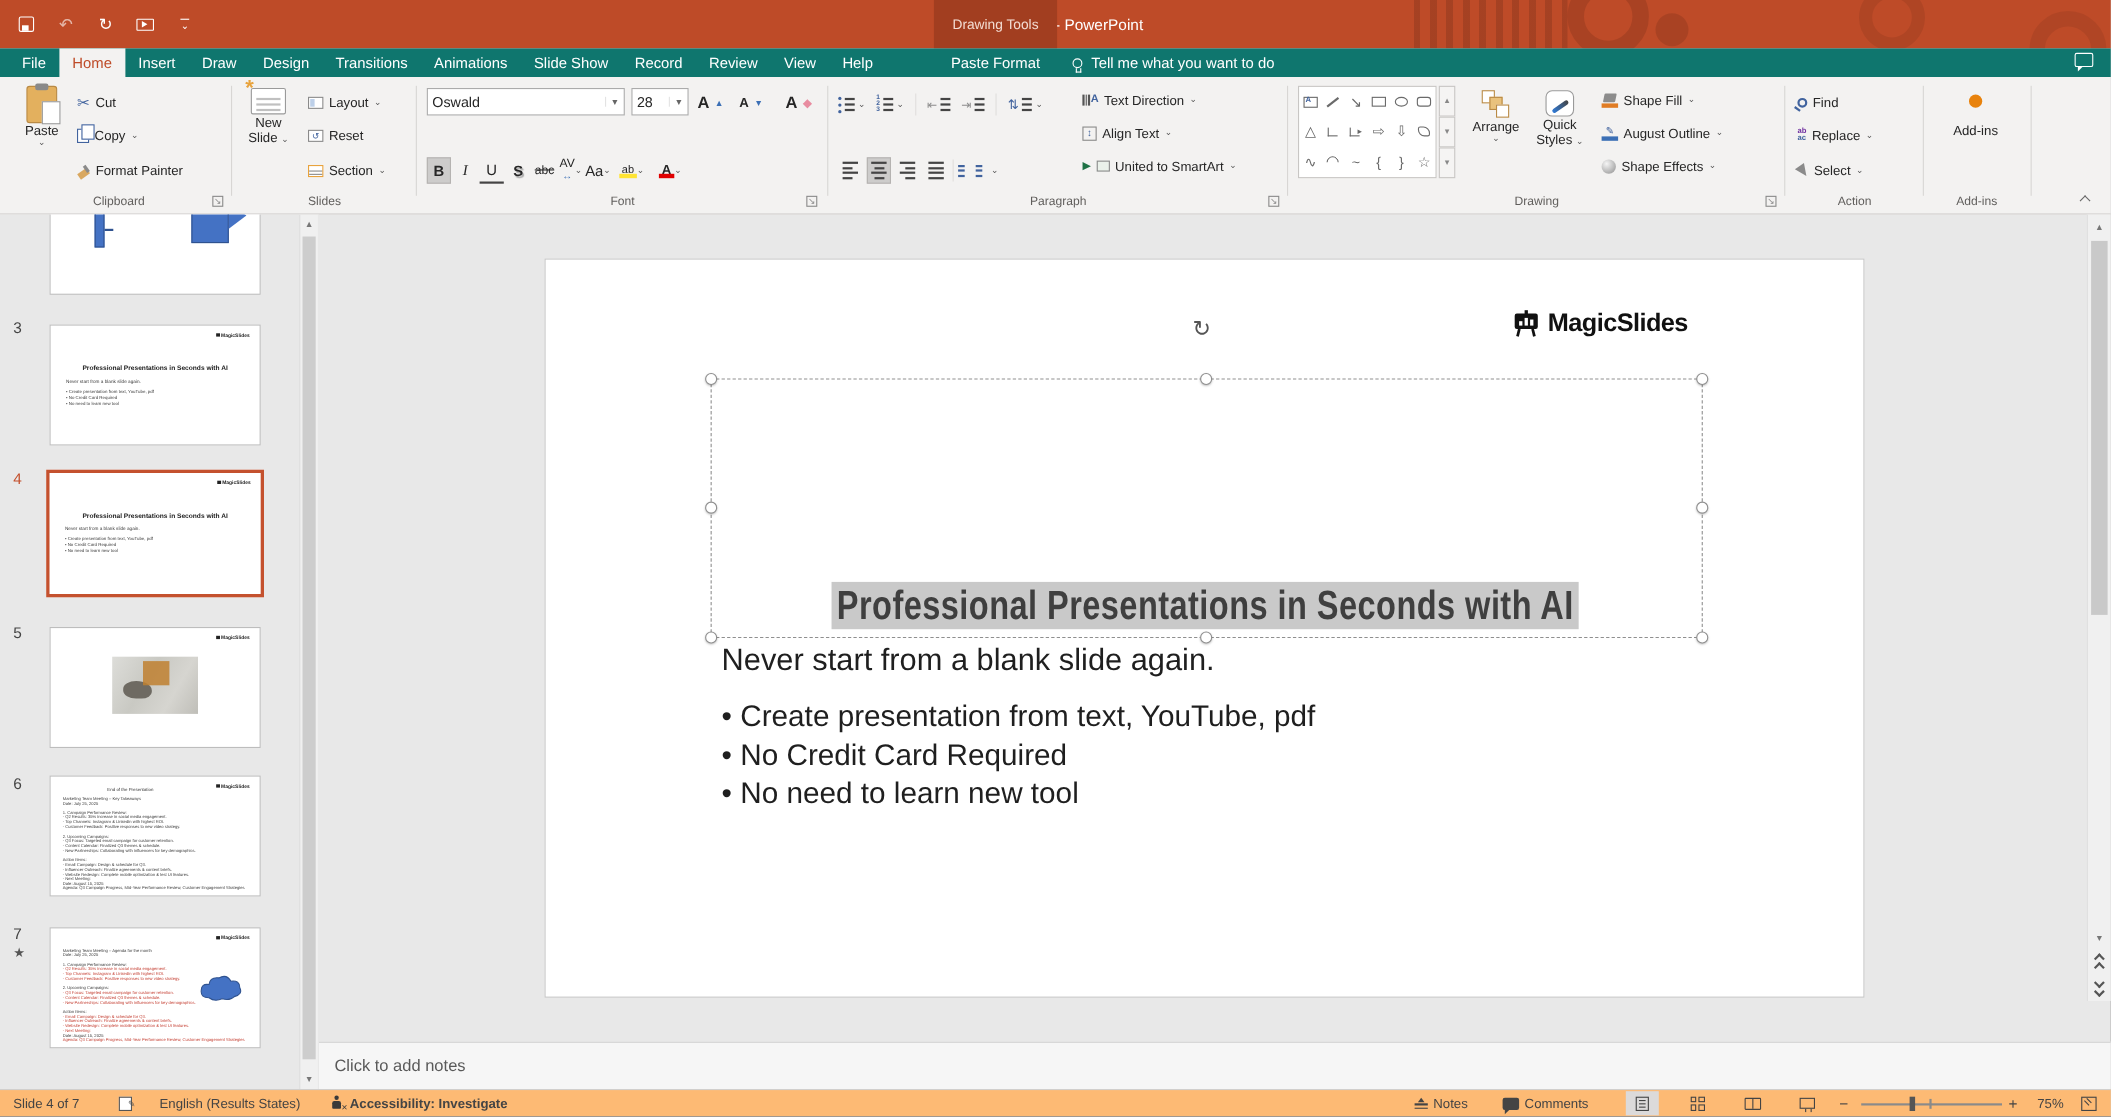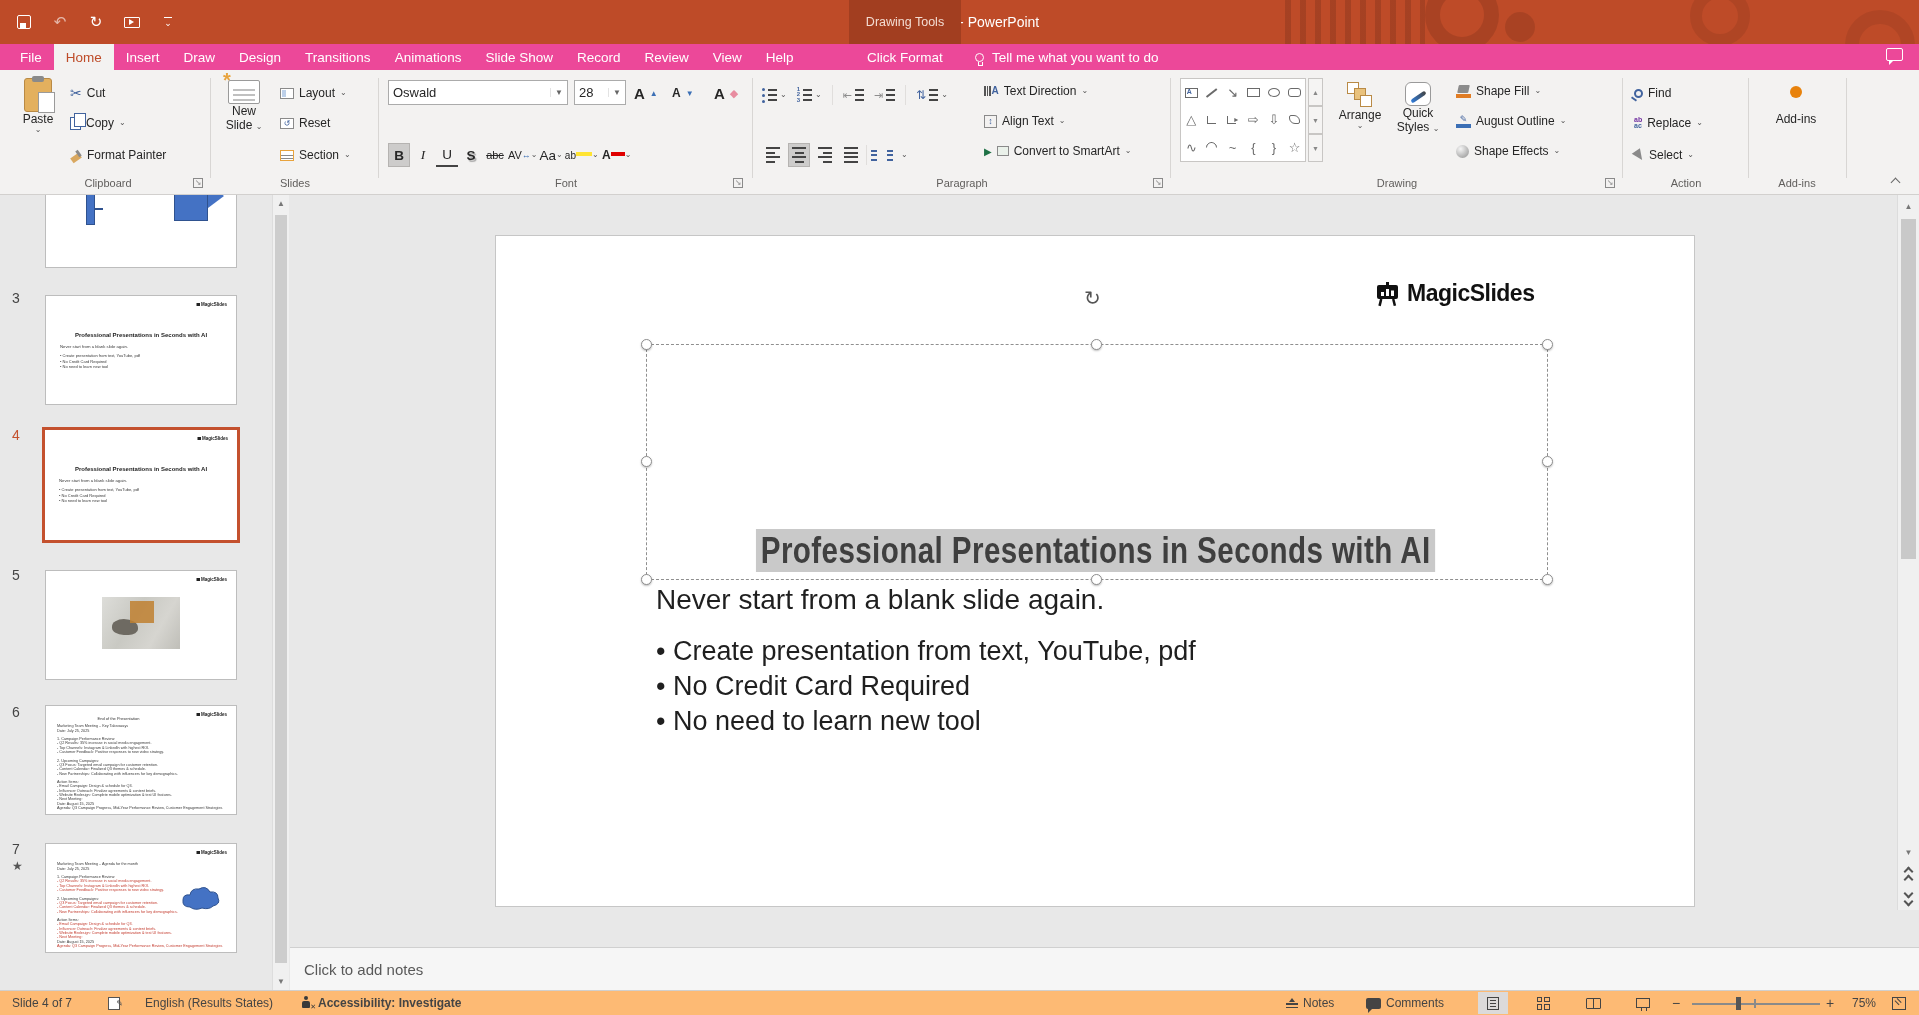--- a/index.html
+++ b/index.html
@@ -33,21 +33,21 @@
   .ic-ribopt{width:15px;height:13px;border:1.5px solid #fff;position:relative;}
   .ic-ribopt:after{content:"";position:absolute;left:4px;top:2px;border-bottom:4px solid #fff;border-left:3px solid transparent;border-right:3px solid transparent;}
   .winbtn{width:46px;height:44px;display:flex;align-items:center;justify-content:center;color:#fff;}
   .ic-min{width:11px;height:1.6px;background:#fff;}
   .ic-restore{width:10px;height:10px;border:1.4px solid #fff;position:relative;background:#BE4B28;}
   .ic-restore:before{content:"";position:absolute;left:2px;top:-4px;width:10px;height:10px;border:1.4px solid #fff;}
   .ic-restore:after{content:"";position:absolute;left:-1px;top:-1px;width:9px;height:9px;background:#BE4B28;border:1px solid #fff;}
   .ic-close{font-size:15px;}
 
   
-  .tabrow{position:absolute;left:0;top:44px;width:100%;height:26px;background:#ec4899;}
+  .tabrow{position:absolute;left:0;top:44px;width:100%;height:26px;background:#0f766e;}
   .tabs{position:absolute;left:8px;top:0;display:flex;height:26px;}
   .tab{padding:0 12px;display:flex;align-items:center;color:#fff;font-size:13.5px;white-space:nowrap;}
   .tab.sel{background:#F3F2F1;color:#BE4B28;}
   .tab-ctx{position:absolute;left:849px;top:0;width:112px;height:26px;display:flex;align-items:center;justify-content:center;color:#fff;font-size:13.5px;}
   .tellme{position:absolute;left:975px;top:0;height:26px;display:flex;align-items:center;gap:8px;color:#fff;font-size:13.5px;}
   .bulb{width:9px;height:9px;border:1.5px solid #fff;border-radius:50%;position:relative;}
   .bulb:after{content:"";position:absolute;left:1.5px;bottom:-5px;width:3px;height:3px;border:1.5px solid #fff;border-top:none;}
   .tabcomment{position:absolute;right:16px;top:4px;width:17px;height:13px;border:1.5px solid #fff;border-radius:2px;}
   .tabcomment:after{content:"";position:absolute;left:2px;bottom:-5px;border-top:5px solid #fff;border-right:5px solid transparent;}
 
@@ -85,21 +85,21 @@
   .ic-section:after{content:"";position:absolute;left:0;top:4px;width:12px;height:1.4px;background:#8A8A8A;box-shadow:0 3px 0 #8A8A8A;}
   
   .combo{display:flex;align-items:center;background:#fff;border:1px solid #ABABAB;height:25px;font-size:13px;color:#262626;padding:0 4px;}
   .combo .arr{margin-left:auto;color:#666;font-size:8px;border-left:1px solid #E3E3E3;padding-left:4px;}
   .fbtn{min-width:22px;height:24px;display:flex;align-items:center;justify-content:center;font-size:13.5px;color:#262626;}
   .fgA{font-size:15px;font-weight:bold;}
   .supchev{font-size:8px;color:#3B6FB5;vertical-align:top;}
   .ubar{border-bottom:2px solid #444;}
   .yellowbar{display:inline-block;width:16px;height:4px;background:#FFE433;margin-top:-2px;}
   .redbar{display:inline-block;width:14px;height:4px;background:#E00000;margin-top:-2px;}
-  .stack{display:flex;flex-direction:row;align-items:center;line-height:11px;}
+  .stack{display:flex;flex-direction:column;align-items:center;line-height:11px;}
   
   .bars{display:flex;flex-direction:column;gap:2.5px;width:14px;}
   .bars i{height:2px;background:#444;display:block;}
   .bars.bl i:nth-child(even){width:9px;} .bars.bl{align-items:flex-start;}
   .bars.bc i:nth-child(even){width:9px;} .bars.bc{align-items:center;}
   .bars.br i:nth-child(even){width:9px;} .bars.br{align-items:flex-end;}
   .bars i{width:14px;}
   .listic{display:flex;gap:3px;align-items:center;}
   .dots{display:flex;flex-direction:column;gap:3px;} .dots b{width:3px;height:3px;border-radius:50%;background:#41639E;}
   .nums{display:flex;flex-direction:column;font-size:6px;color:#41639E;line-height:5.5px;font-weight:bold;}
@@ -281,21 +281,21 @@
       <span class="tab">Draw</span>
       <span class="tab">Design</span>
       <span class="tab">Transitions</span>
       <span class="tab">Animations</span>
       <span class="tab">Slide Show</span>
       <span class="tab">Record</span>
       <span class="tab">Review</span>
       <span class="tab">View</span>
       <span class="tab">Help</span>
     </div>
-    <span class="tab-ctx">Click Format</span>
+    <span class="tab-ctx">Paste Format</span>
     <span class="tellme">
       <span class="bulb"></span>
       <span>Tell me what you want to do</span>
     </span>
     <span class="tabcomment"></span>
   </div>
 
   <div class="ribbon">
 
     <div class="grp" style="left:8px;width:200px">
@@ -517,21 +517,21 @@
           <span class="chev">⌄</span>
       </div>
       <div class="srow" style="left:228px;top:38px">
         <span class="ic-aligntext">↕</span>
         <span>Align Text</span>
           <span class="chev">⌄</span>
       </div>
       <div class="srow" style="left:228px;top:68px">
         <span class="ic-smart">▶</span>
           <span class="ic-smartbox"></span>
-        <span>Convert to SmartArt</span>
+        <span>United to SmartArt</span>
           <span class="chev">⌄</span>
       </div>
       <div class="grplabel">Paragraph</div>
       <span class="launcher">↘</span>
     </div>
     <div class="vsep" style="left:1170px"></div>
 
     <div class="grp" style="left:1174px;width:446px">
       <div class="gallery">
         <span class="gcell">

